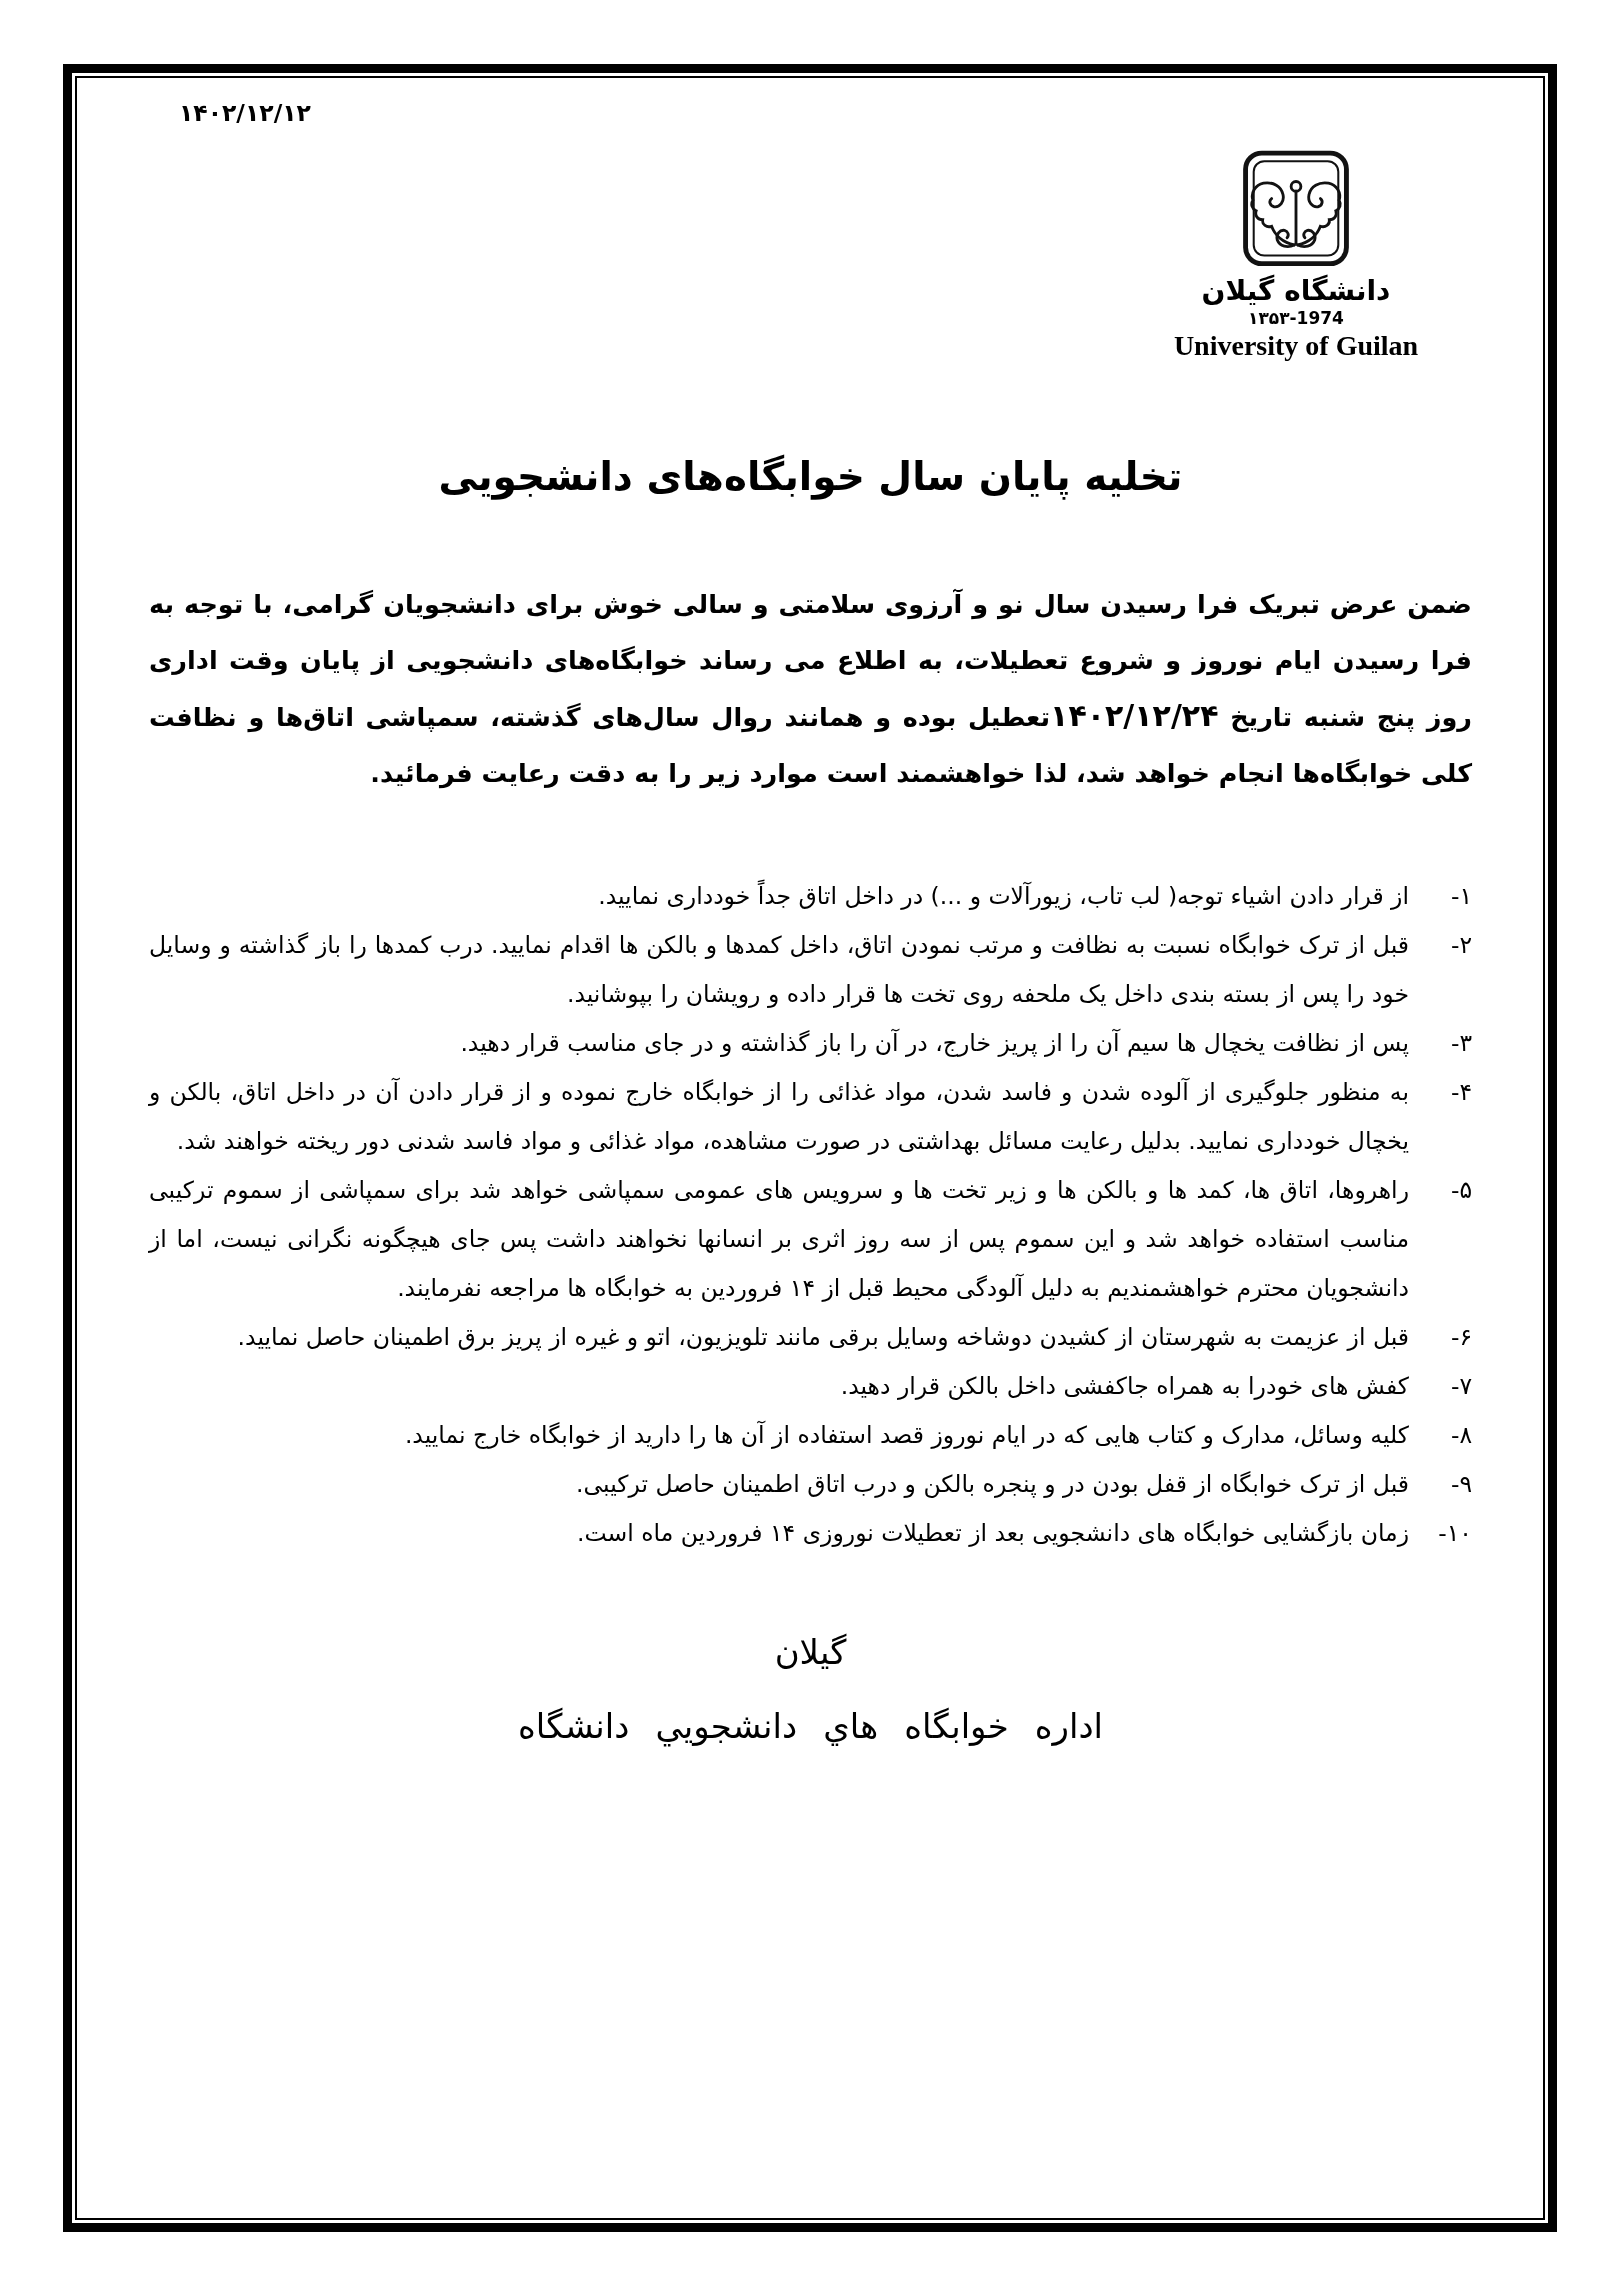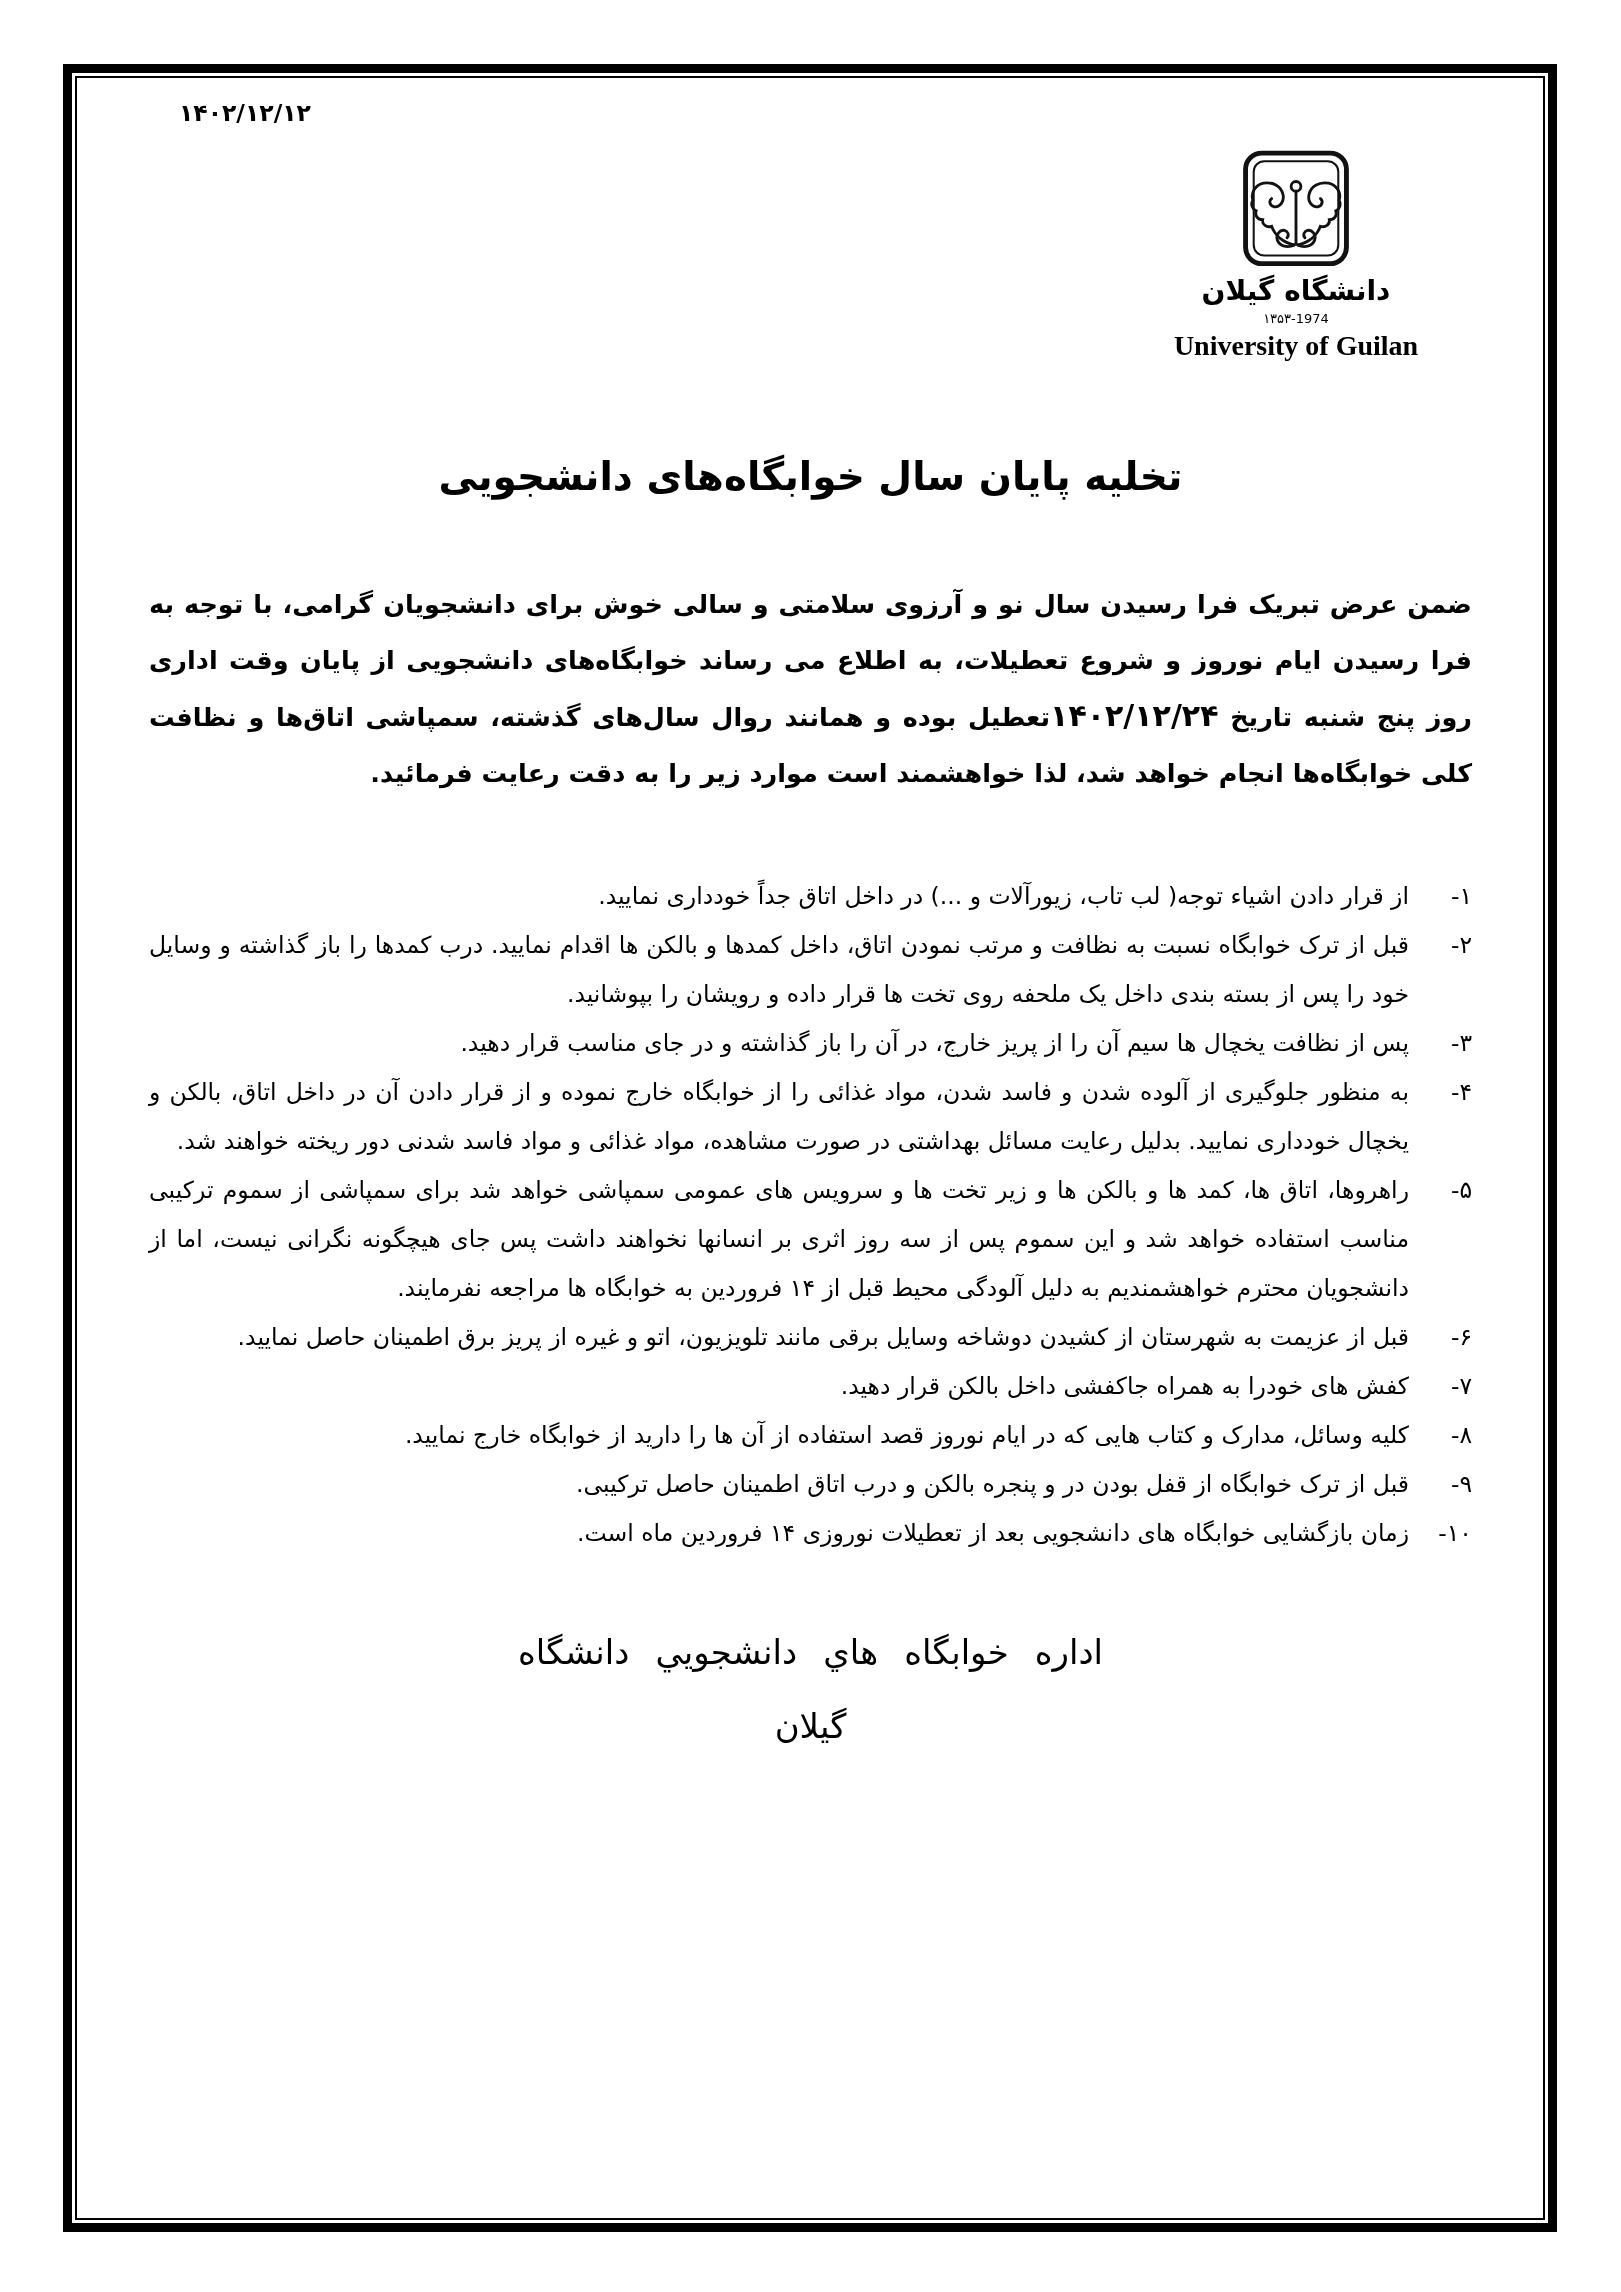--- a/index.html
+++ b/index.html
@@ -21,21 +21,21 @@
   .header{position:relative;height:353px;}
   .doc-date{
     position:absolute;left:30px;top:5.9px;direction:ltr;
     font-size:23.5px;font-weight:bold;letter-spacing:2px;
   }
   .logo-block{
     position:absolute;right:29px;top:56px;width:294px;text-align:center;direction:rtl;
   }
   .logo-emblem{display:block;margin:0 auto;}
   .logo-calligraphy{font-size:28px;font-weight:bold;line-height:35px;margin-top:2px;}
-  .logo-years{direction:ltr;font-size:13px;font-weight:normal;line-height:21.6px;letter-spacing:1px;}
+  .logo-years{direction:ltr;font-size:17px;font-weight:bold;line-height:21.6px;letter-spacing:1px;}
   .logo-name-en{
     font-family:Liberation Serif, serif;direction:ltr;
     font-size:28px;font-weight:bold;line-height:27.4px;margin-top:2px;
   }
   .doc-title{
     text-align:center;font-size:39px;font-weight:bold;line-height:61px;margin:0;
   }
   .intro{
     margin-top:69px;font-size:25.5px;font-weight:bold;line-height:56px;
     text-align:justify;
@@ -126,18 +126,18 @@
         <span class="num">۹-</span>
         <span class="txt">قبل از ترک خوابگاه از قفل بودن در و پنجره بالکن و درب اتاق اطمینان حاصل ترکیبی.</span>
       </div>
     <div class="list-item">
         <span class="num">۱۰-</span>
         <span class="txt">زمان بازگشایی خوابگاه های دانشجویی بعد از تعطیلات نوروزی  ۱۴ فروردین ماه است.</span>
       </div>
   </div>
 
   <div class="signature">
+    <div>گيلان</div>
     <div>اداره خوابگاه هاي دانشجويي دانشگاه</div>
-    <div>گيلان</div>
   </div>
 
 </div>
 
 
 </body></html>

